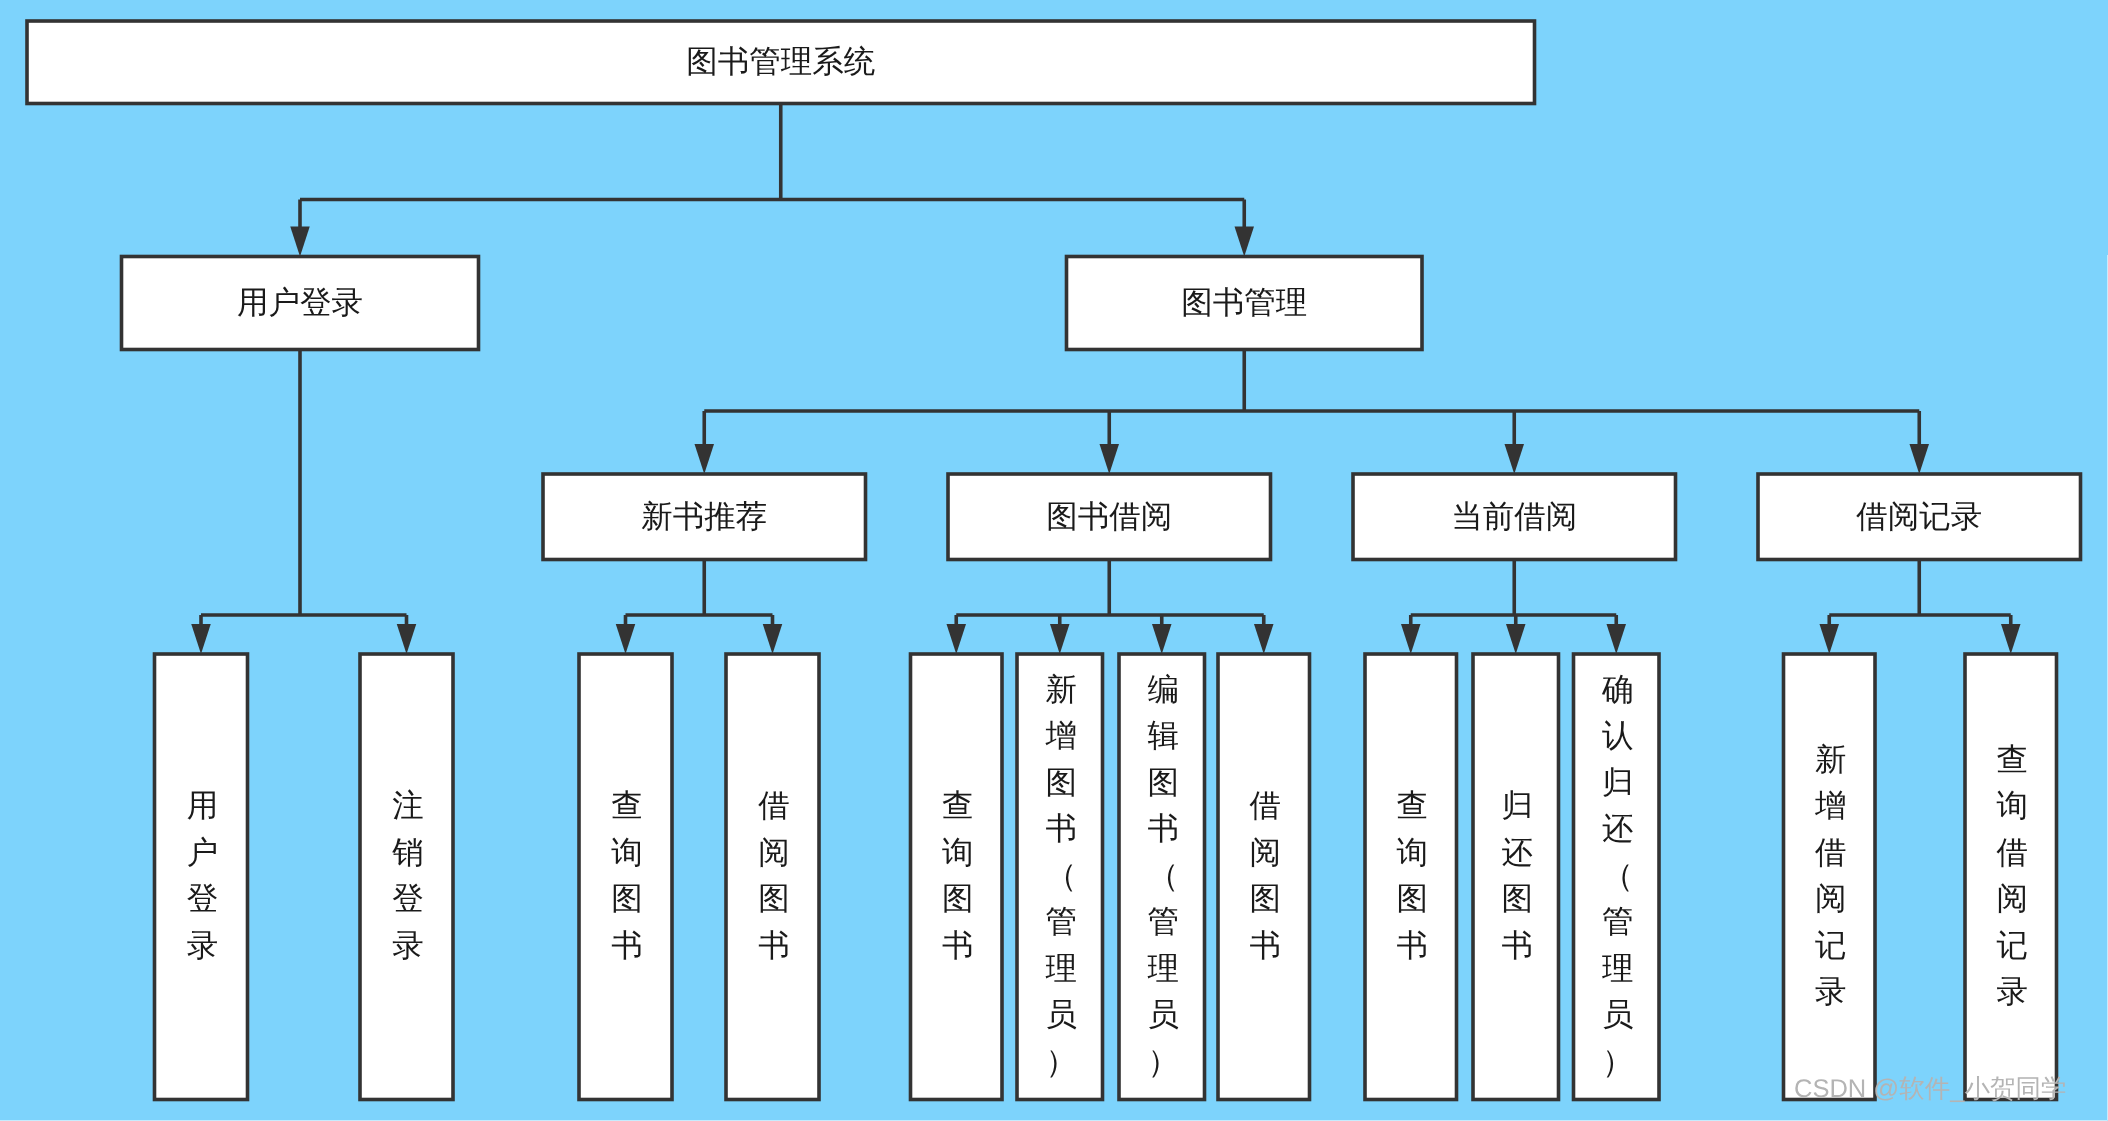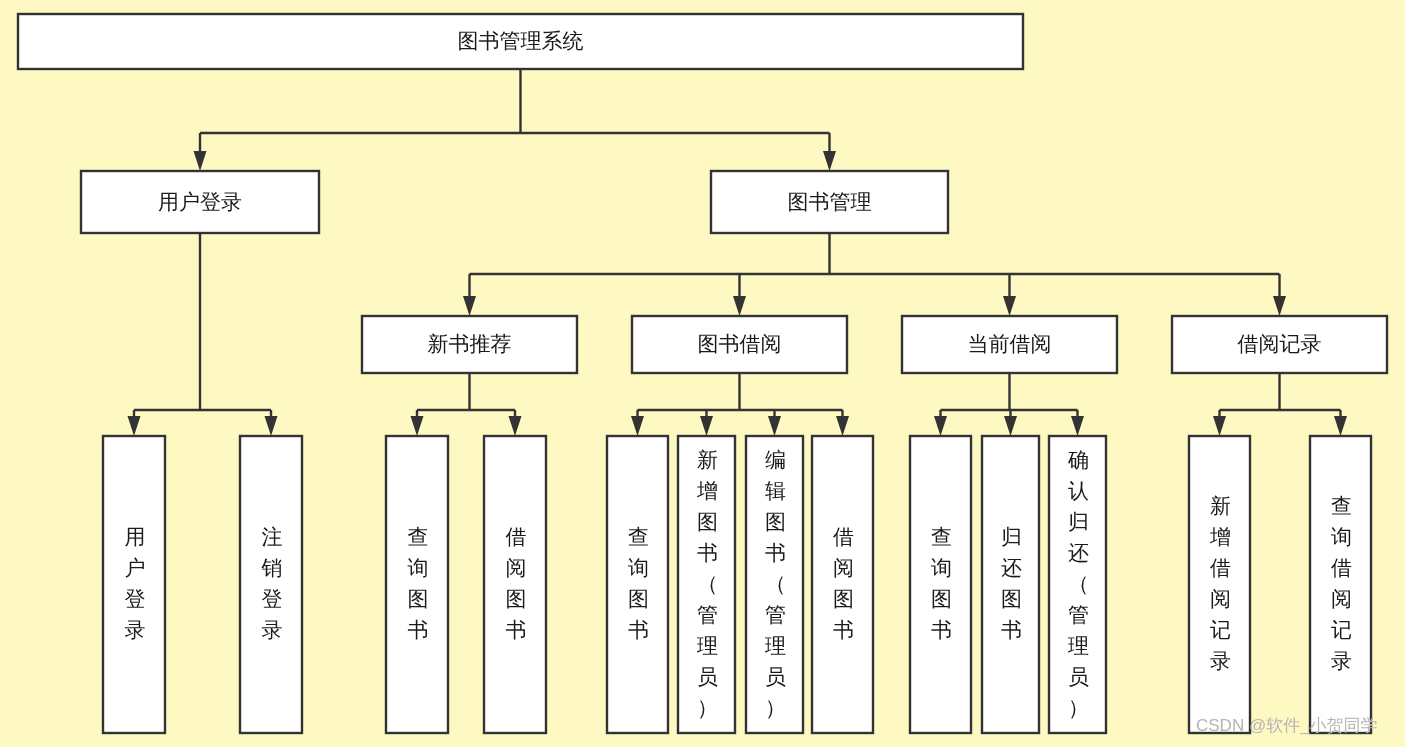--- a/index.html
+++ b/index.html
@@ -8,21 +8,21 @@
     padding: 0;
     background: #ffffff;
   }
   body {
     font-family: "Liberation Sans", "DejaVu Sans", sans-serif;
   }
   #diagram-root {
     position: relative;
     width: 1405px;
     height: 747px;
-    background: #fef9c3;
+    background: #7dd3fc;
     overflow: hidden;
   }
   svg#diagram-svg {
     position: absolute;
     left: 0;
     top: 0;
     width: 1405px;
     height: 747px;
     display: block;
   }

